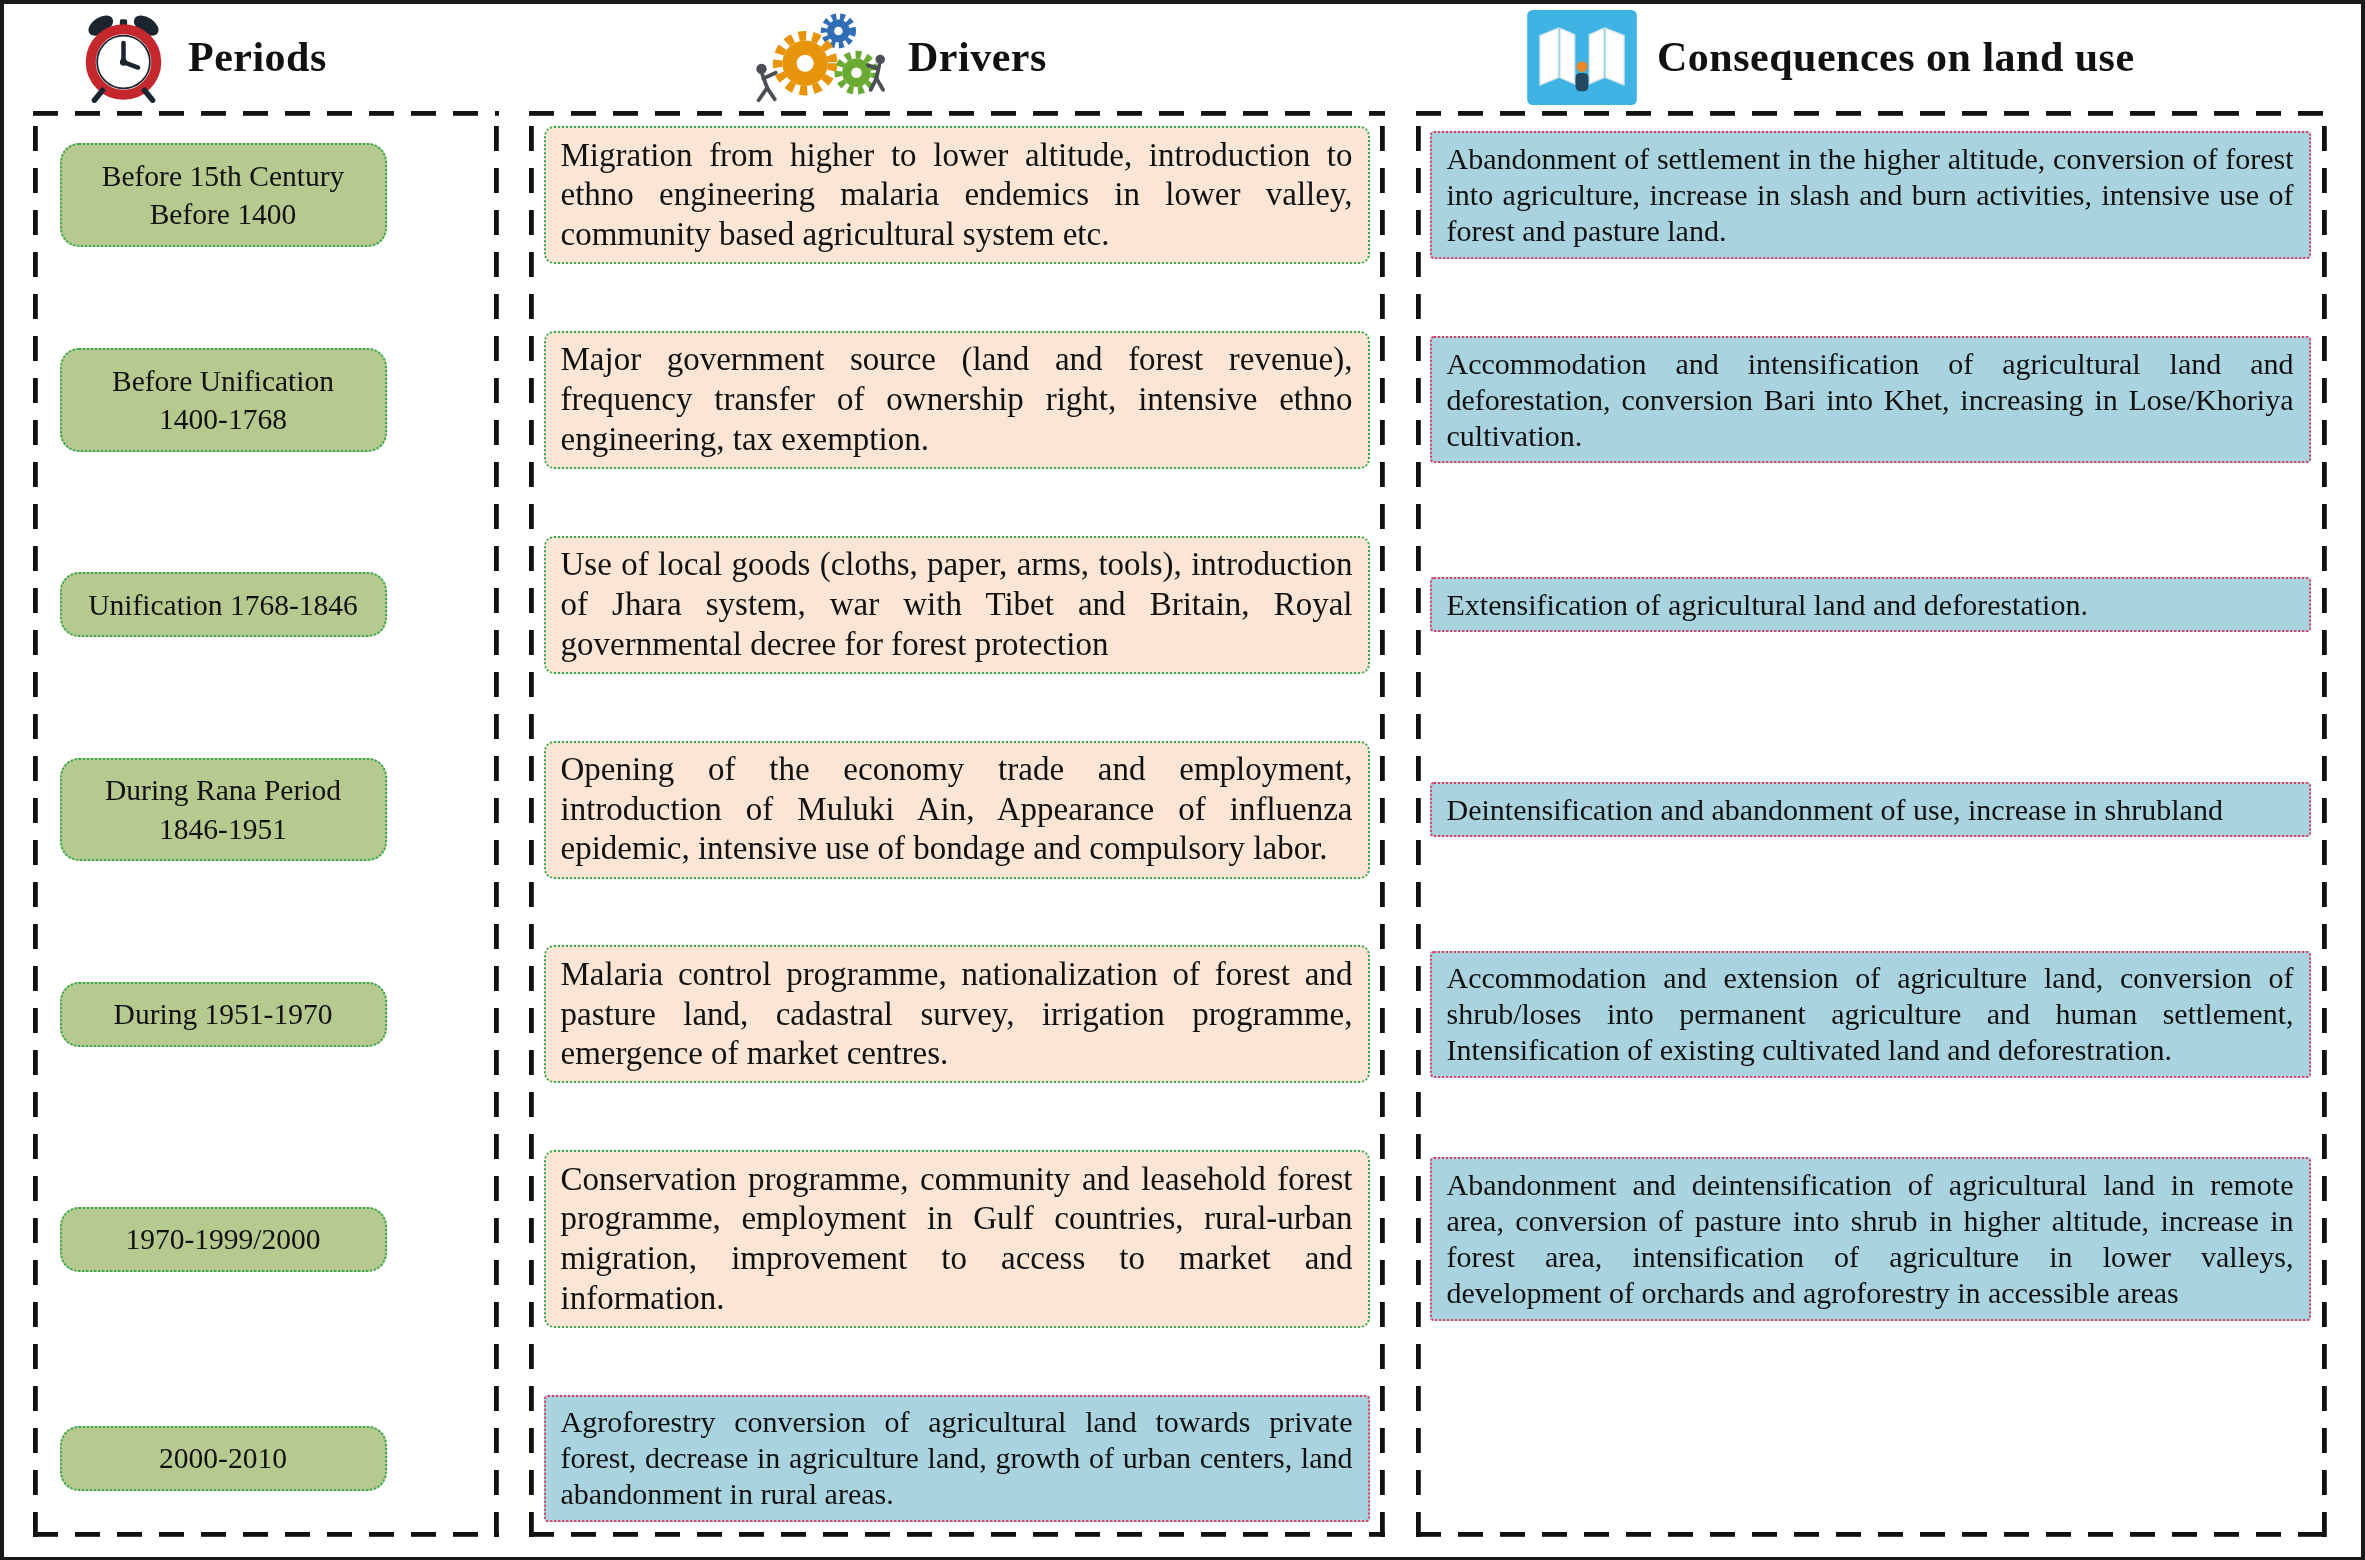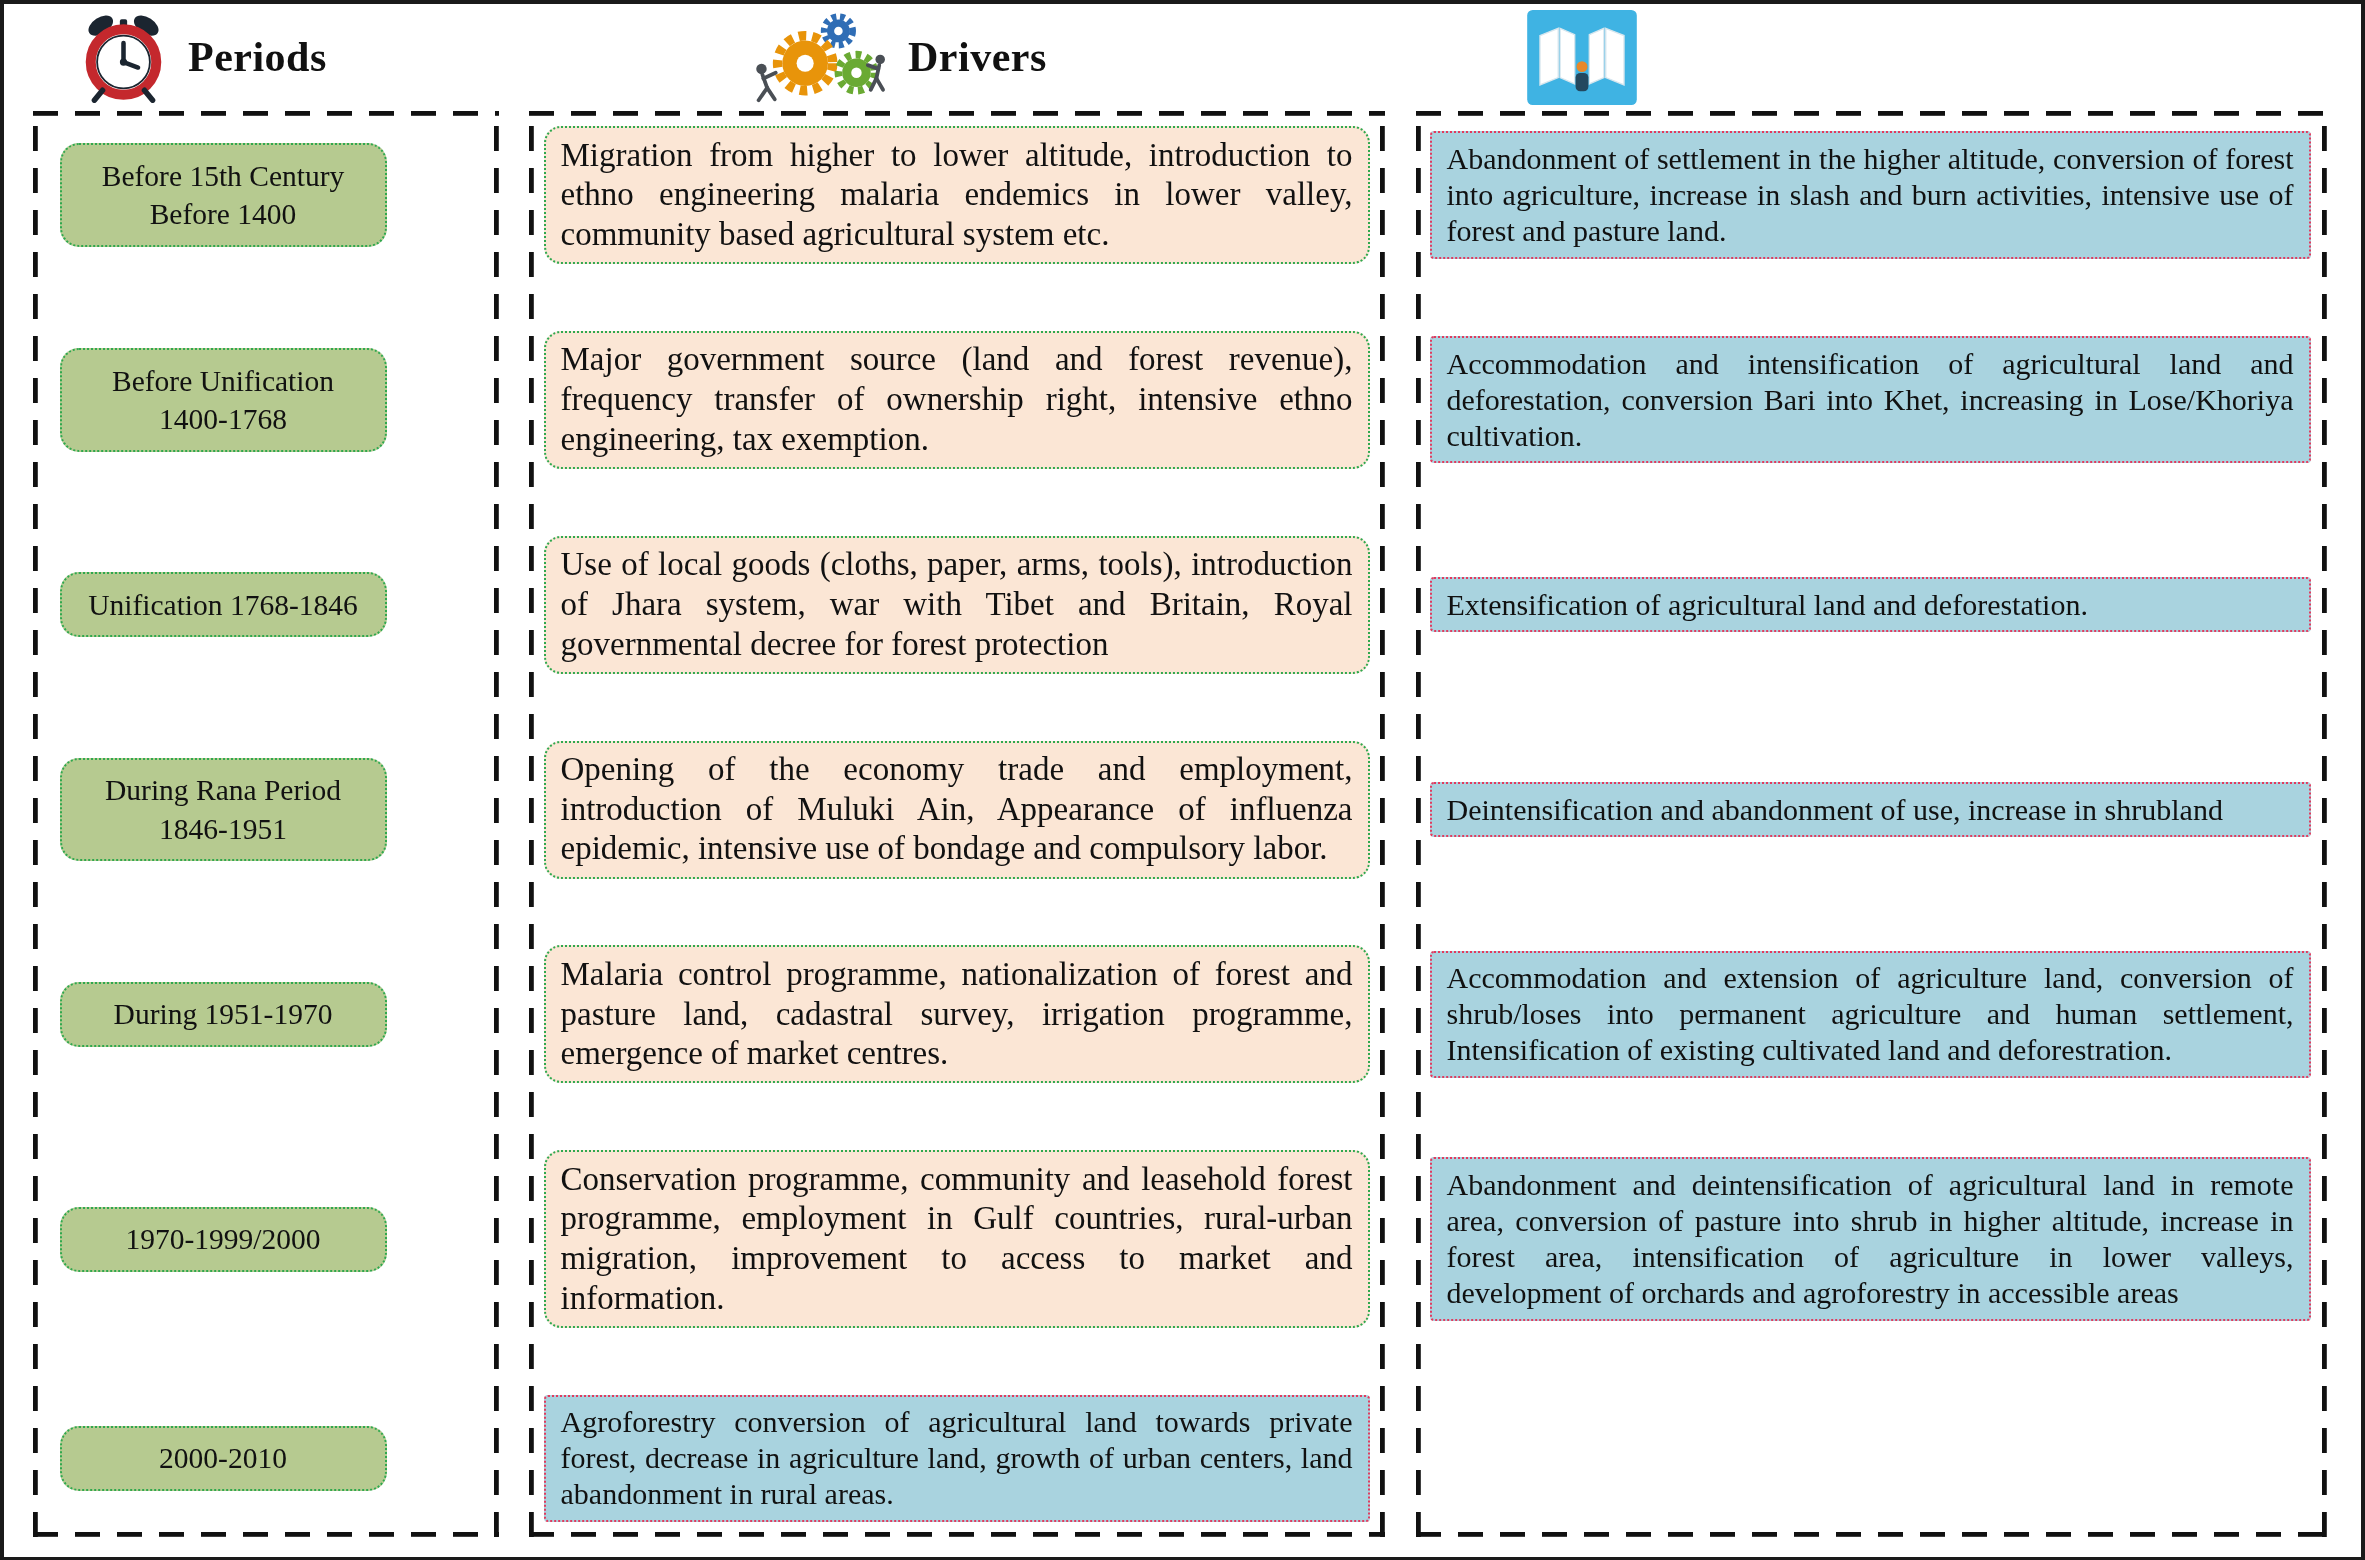--- a/index.html
+++ b/index.html
@@ -60,21 +60,21 @@
     border-radius:19px;
     padding:11.4px 9.5px;
     font-size:29.5px; line-height:1.3;
     text-align:center;
     white-space:pre-line;
   }
   .dbox{
     width:100%;
     background:#fbe6d5;
     border:2.9px dotted #2fa84e;
-    border-radius:17px;
+    border-radius:10px;
     padding:7.6px 15px;
     font-size:33px; line-height:1.2;
     text-align:justify;
   }
   .cbox{
     width:100%;
     background:#a9d3df;
     border:2.9px dotted #e23a5e;
     border-radius:4px;
     padding:7.6px 15px;
@@ -148,20 +148,21 @@
           <polygon points="14,28 34,20 34,74 14,82"></polygon>
           <polygon points="36,20 52,27 52,81 36,74"></polygon>
           <polygon points="68,27 84,20 84,74 68,81"></polygon>
           <polygon points="86,20 106,28 106,82 86,74"></polygon>
         </g>
         <g>
           <circle cx="60" cy="62" r="6" fill="#e8882a"></circle>
           <rect x="53" y="69" width="14" height="20" rx="5" fill="#23485f"></rect>
         </g>
       </svg>
+      <span class="htitle">Consequences on land use</span>
     </div>
   </div>
 
   <div class="diagram">
     <div class="col-outline o1"></div>
     <div class="col-outline o2"></div>
     <div class="col-outline o3"></div>
 
     <div class="grid">
 

